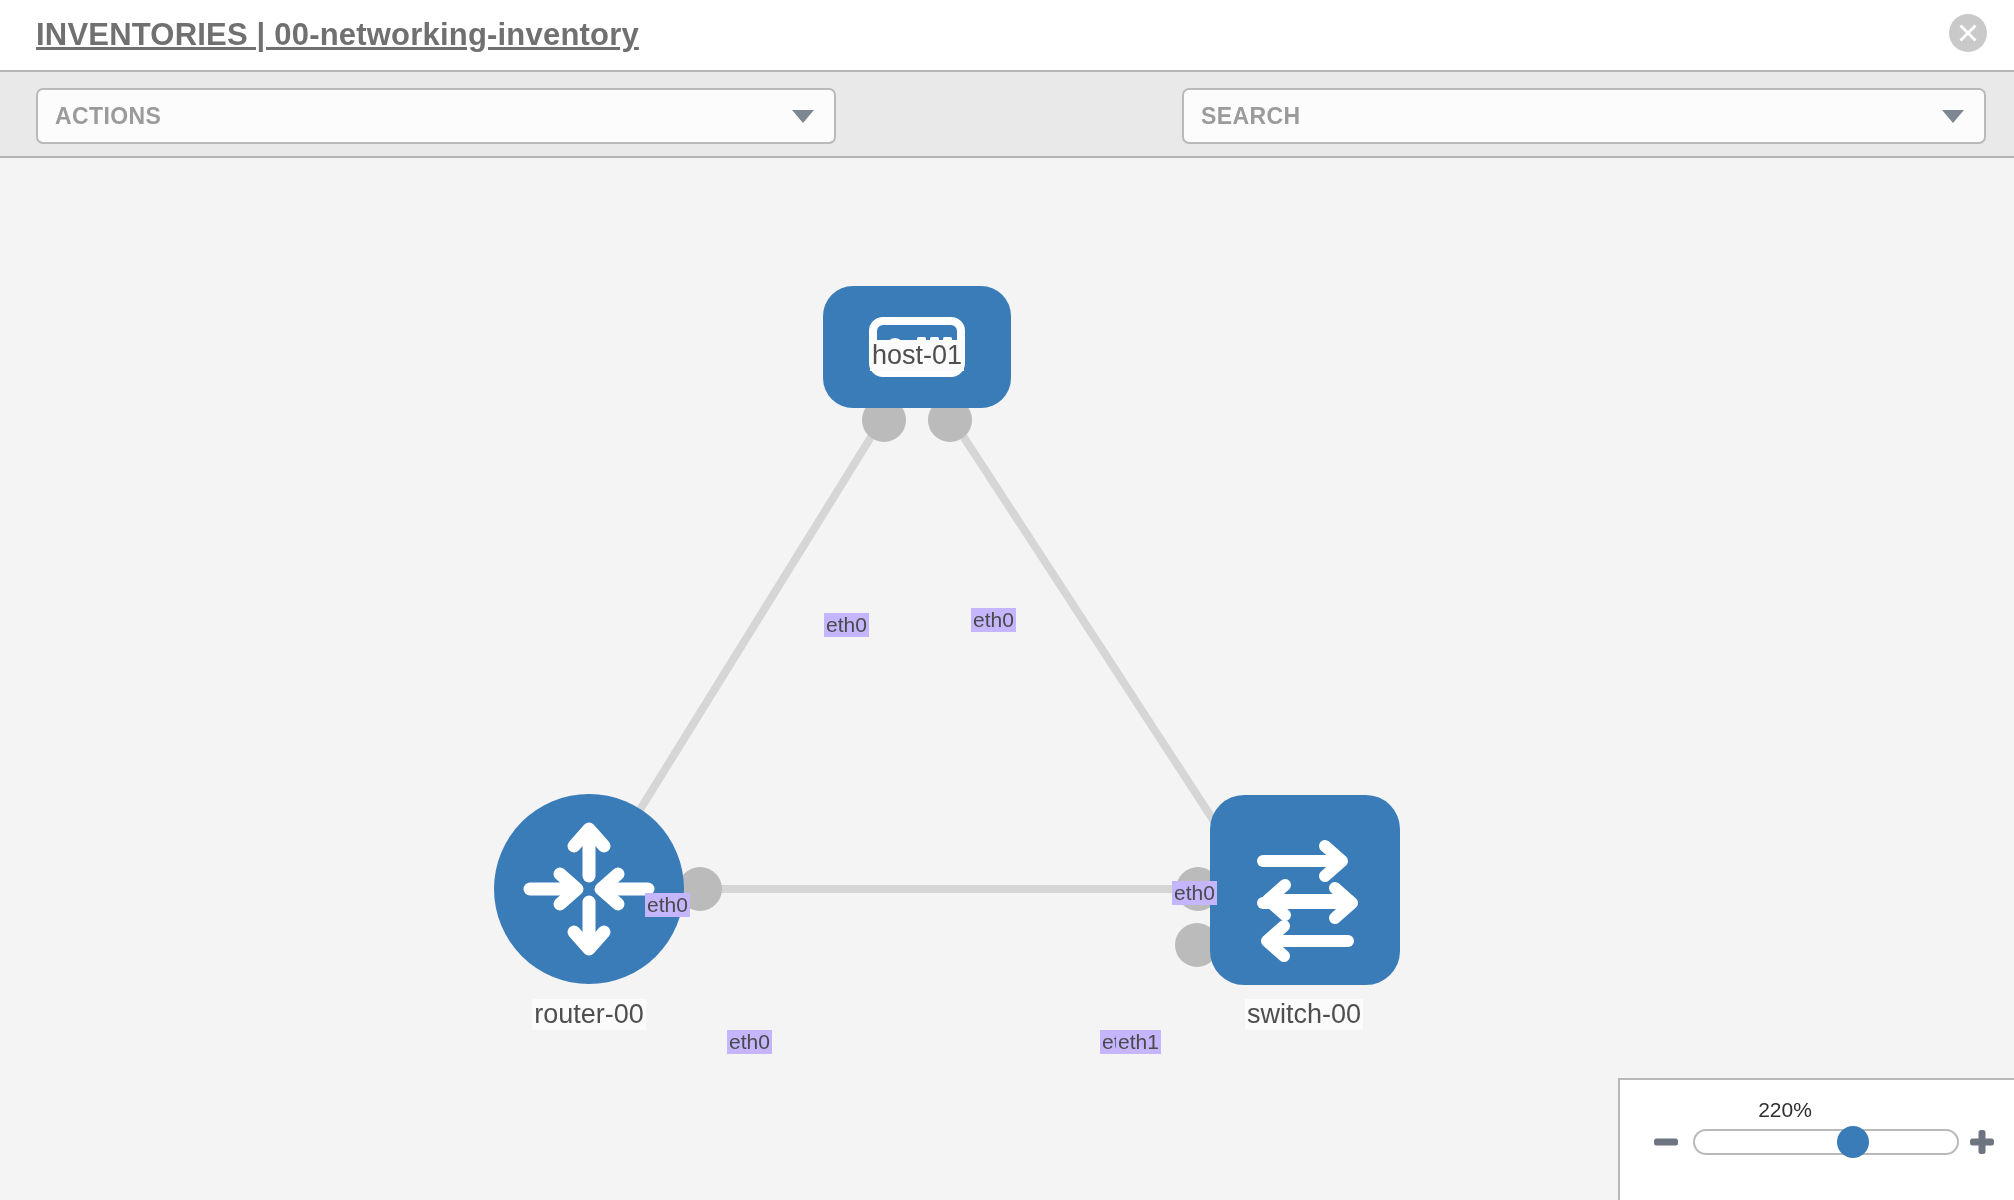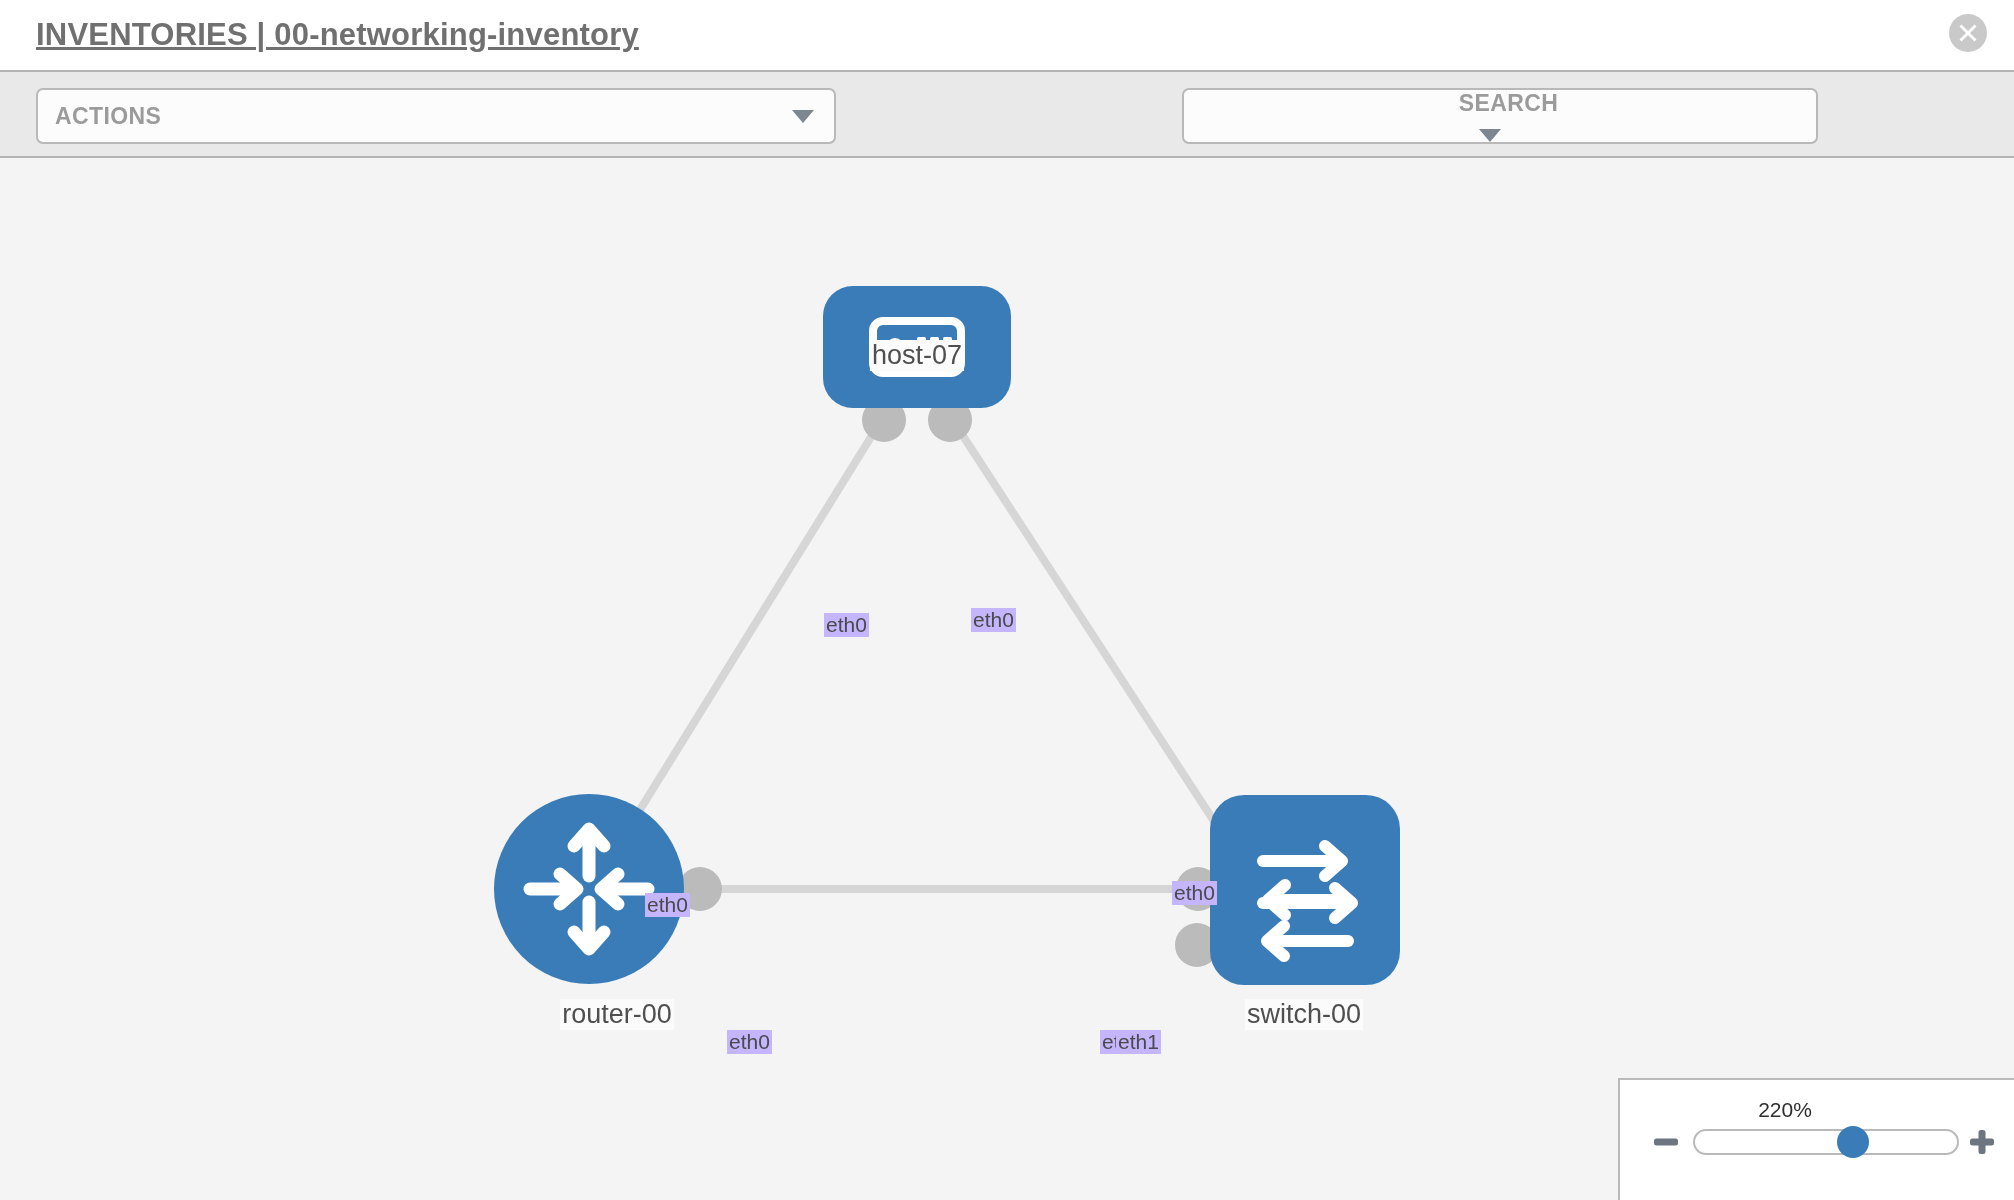--- a/index.html
+++ b/index.html
@@ -50,21 +50,21 @@
     padding-left: 17px; flex: 1; white-space: nowrap; font-weight: bold;
   }
   .caret {
     width: 0; height: 0;
     border-left: 11px solid transparent;
     border-right: 11px solid transparent;
     border-top: 13px solid #7d8792;
     margin-right: 20px;
   }
   #actions-select { left: 36px; top: 16px; width: 800px; }
-  #search-select  { left: 1182px; top: 16px; width: 636px; flex-direction: column; }
+  #search-select  { left: 1182px; top: 16px; width: 804px; }
 
   .tool-icon {
     position: absolute; top: 88px;
     width: 46px; height: 46px; cursor: pointer;
   }
   #wrench-btn { left: 1041px; }
   #key-btn    { left: 1110px; }
 
   
   .canvas {
@@ -232,22 +232,22 @@
 
           <line x1="1263" y1="745" x2="1351" y2="745"></line>
           <polyline points="1335,730 1352,745 1335,760"></polyline>
 
           <line x1="1348" y1="783" x2="1268" y2="783"></line>
           <polyline points="1284,768 1267,783 1284,798"></polyline>
         </g>
       </g>
     </svg>
 
-    <div class="node-label" style="left:917px; top:182px;">host-07</div>
-    <div class="node-label" style="left:589px; top:841px;margin-left:28px;">router-00</div>
+    <div class="node-label" style="left:917px; top:182px;">host-01</div>
+    <div class="node-label" style="left:589px; top:841px;">router-00</div>
     <div class="node-label" style="left:1304px; top:841px;text-align:center;">switch-00</div>
 
     <div class="iface-label" style="left:824px; top:455px;">eth0</div>
     <div class="iface-label" style="left:971px; top:450px;">eth0</div>
     <div class="iface-label" style="left:645px; top:735px;">eth0</div>
     <div class="iface-label" style="left:1172px; top:723px;">eth0</div>
     <div class="iface-label" style="left:727px; top:872px;">eth0</div>
     <div class="iface-label" style="left:1100px; top:872px;">eth</div>
     <div class="iface-label" style="left:1116px; top:872px;">eth1</div>
   </div>

